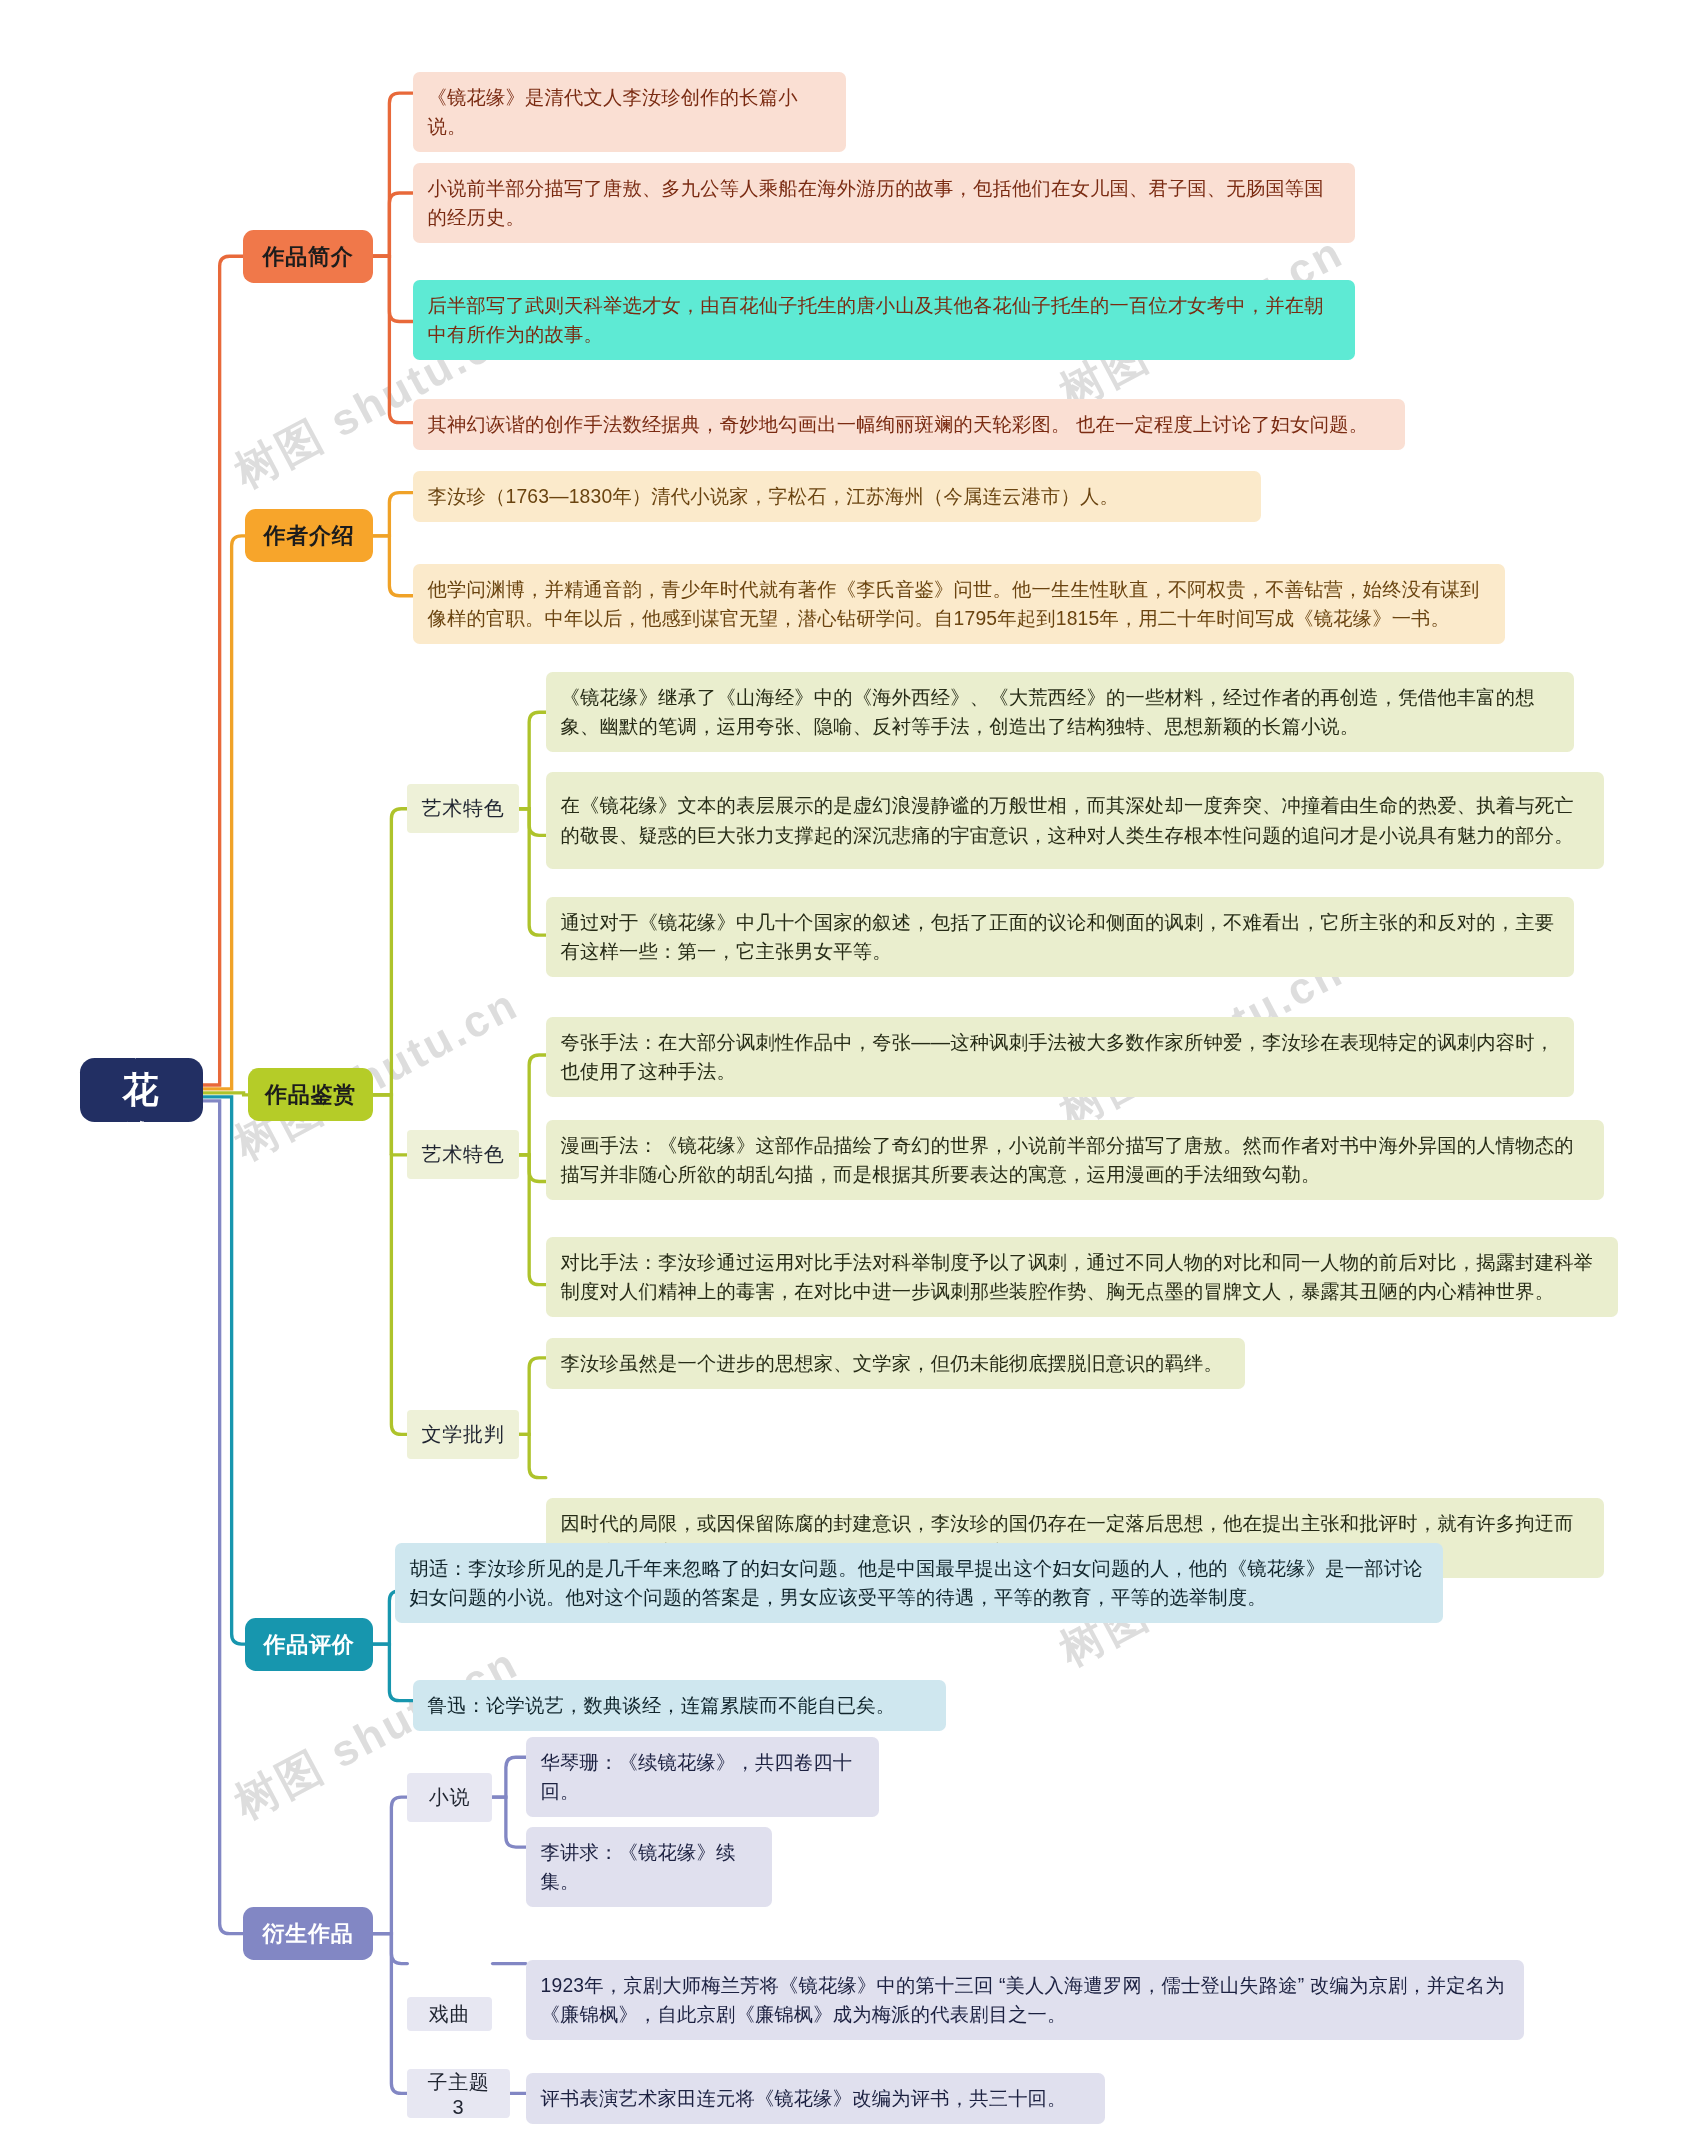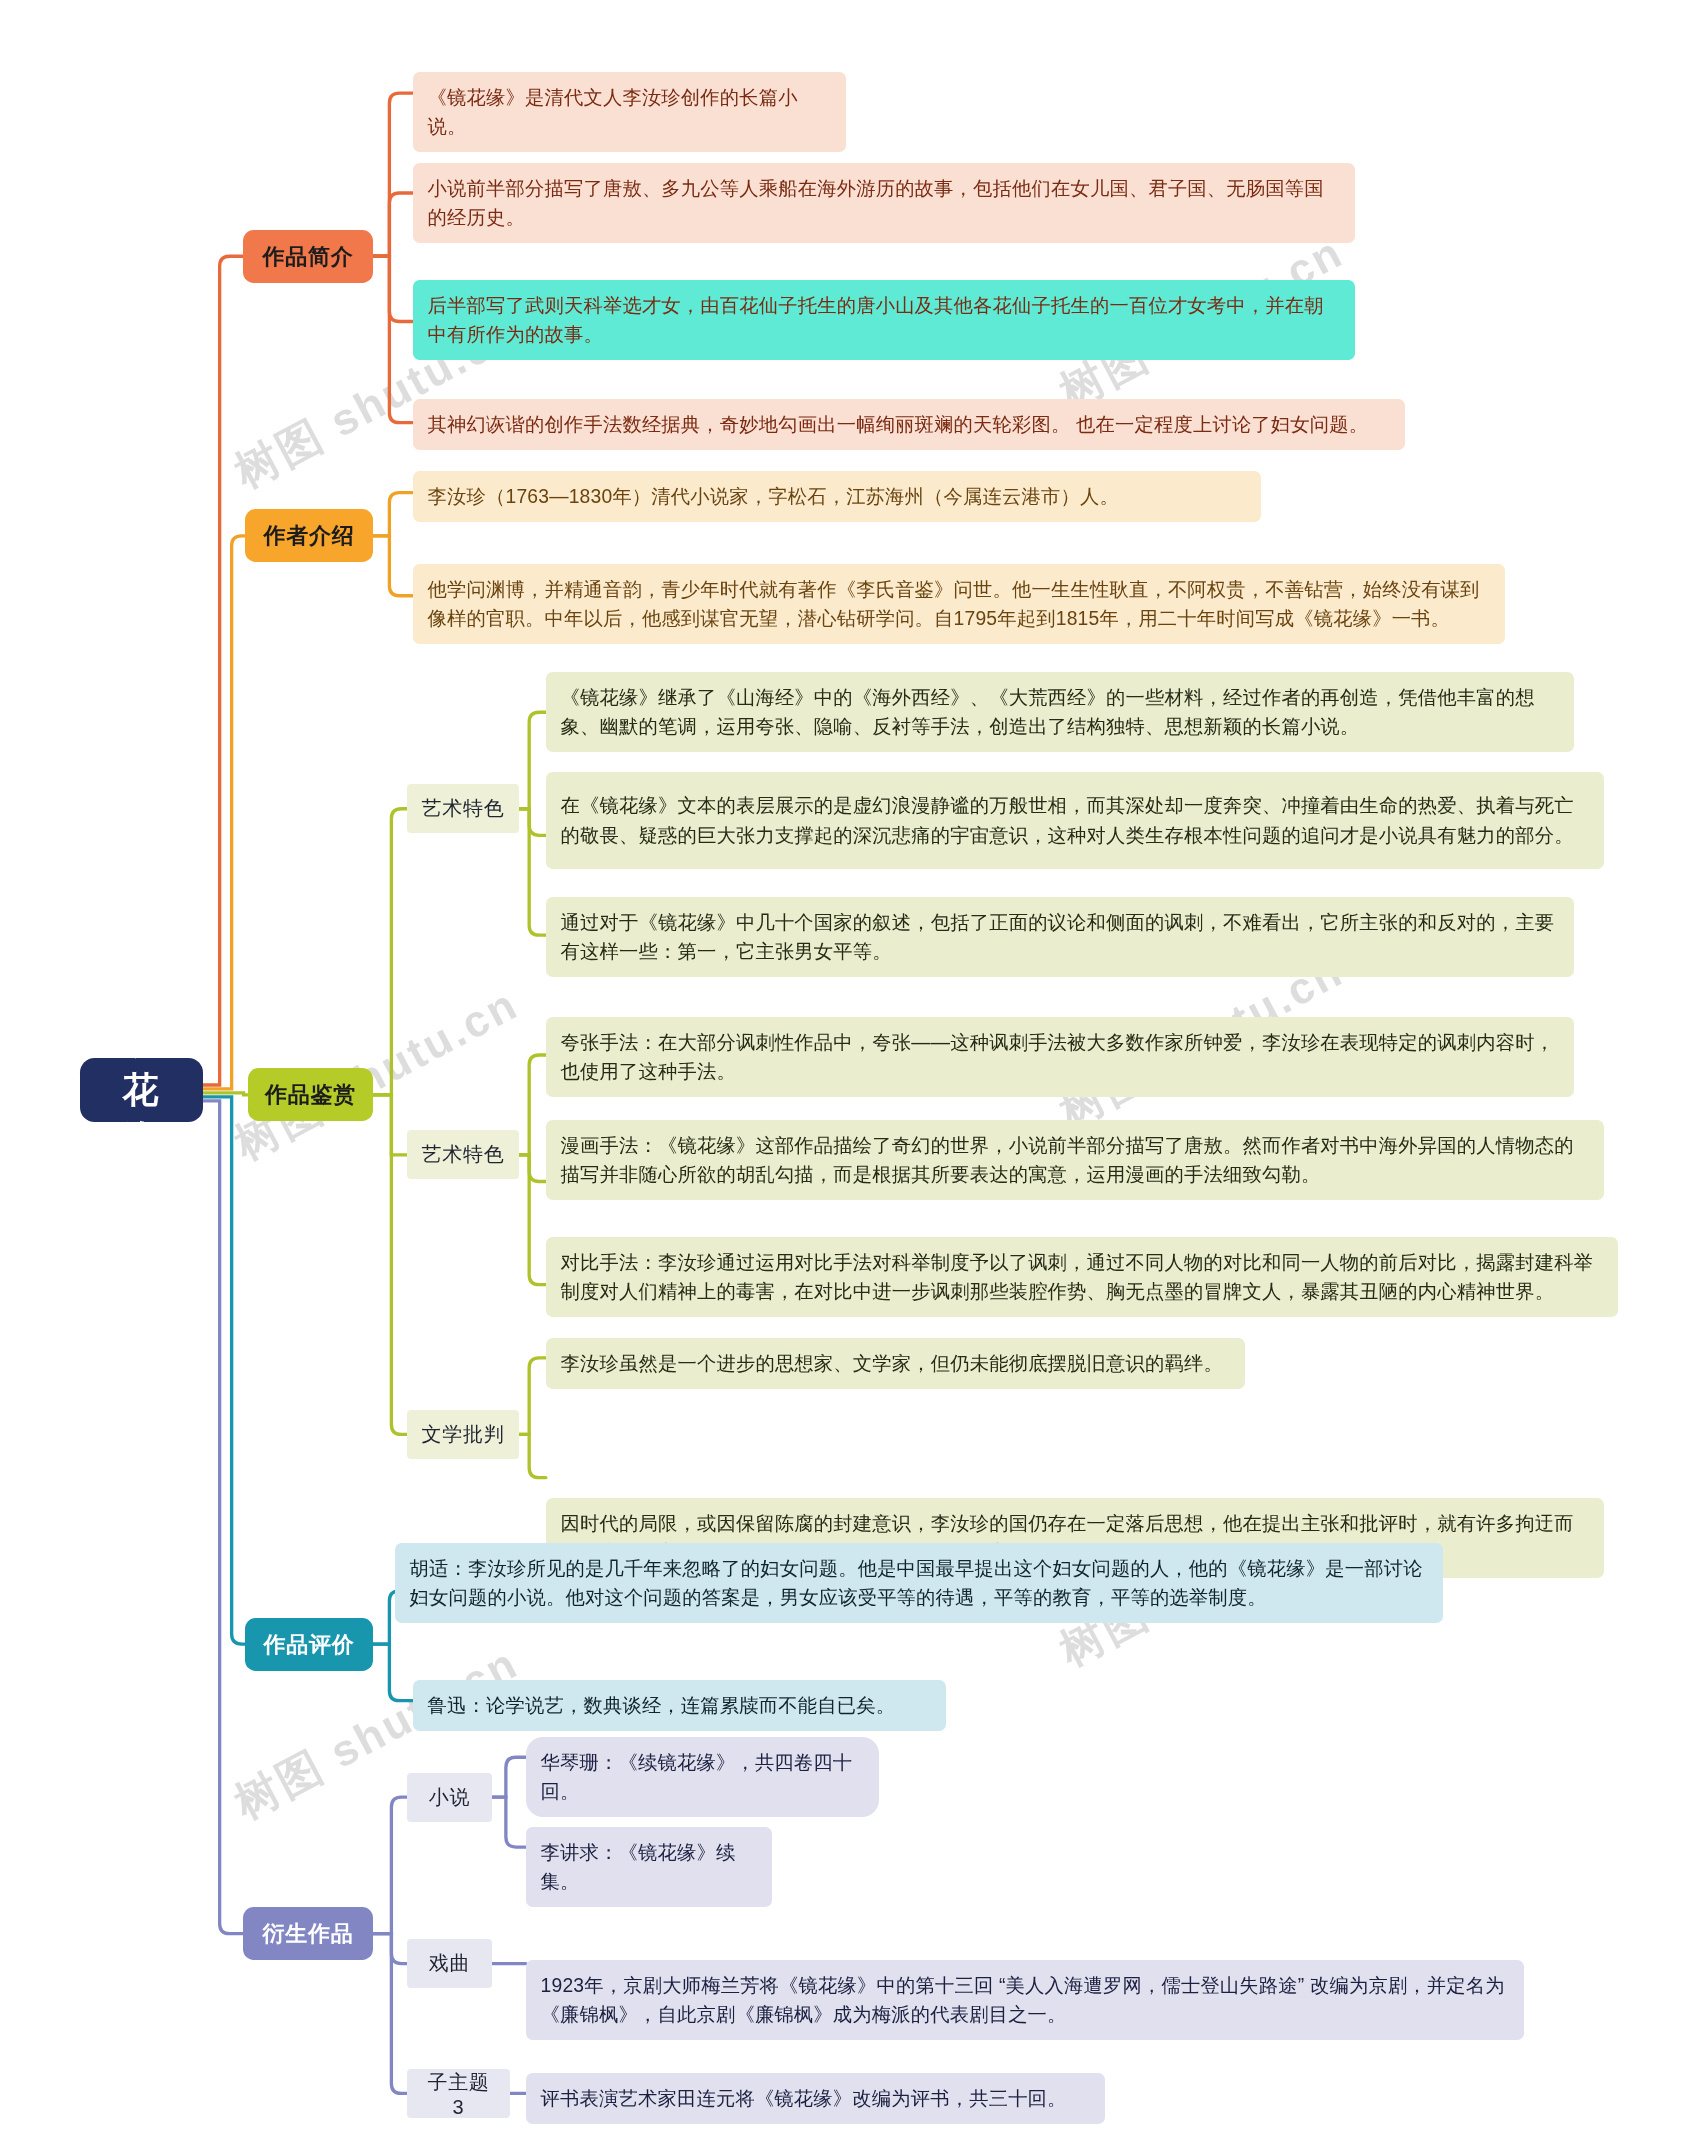--- a/index.html
+++ b/index.html
@@ -271,28 +271,28 @@
       <span class="txt">鲁迅：论学说艺，数典谈经，连篇累牍而不能自已矣。</span>
     </div>
 
     <div class="node branch light-label" style="left:243px; top:1907px; width:130px; height:53px; background:#8287c4;">
       <span class="txt">衍生作品</span>
     </div>
 
     <div class="node subtopic" style="left:407px; top:1773px; width:85px; height:49px; background:#e7e7f2;">
       <span class="txt">小说</span>
     </div>
-    <div class="node leaf" style="left:526px; top:1737px; width:353px; min-height:40px; background:#e0e0ee; color:#1b2040;border-radius:17px;">
+    <div class="node leaf" style="left:526px; top:1737px; width:353px; min-height:40px; background:#e0e0ee; color:#1b2040;">
       <span class="txt">华琴珊：《续镜花缘》，共四卷四十回。</span>
     </div>
     <div class="node leaf" style="left:526px; top:1827px; width:246px; min-height:40px; background:#e0e0ee; color:#1b2040;">
       <span class="txt">李讲求：《镜花缘》续集。</span>
     </div>
 
-    <div class="node subtopic" style="left:407px; top:1939px; width:85px; height:49px; background:#e7e7f2;justify-content:center;">
+    <div class="node subtopic" style="left:407px; top:1997px; width:85px; height:34px; background:#e7e7f2;justify-content:center;">
       <span class="txt">戏曲</span>
     </div>
     <div class="node leaf" style="left:526px; top:1916px; width:998px; min-height:61px; background:#e0e0ee; color:#1b2040;margin-top:44px;">
       <span class="txt">1923年，京剧大师梅兰芳将《镜花缘》中的第十三回 “美人入海遭罗网，儒士登山失路途” 改编为京剧，并定名为《廉锦枫》，自此京剧《廉锦枫》成为梅派的代表剧目之一。</span>
     </div>
 
     <div class="node subtopic" style="left:407px; top:2069px; width:103px; height:49px; background:#e7e7f2;">
       <span class="txt">子主题 3</span>
     </div>
     <div class="node leaf" style="left:526px; top:2073px; width:579px; min-height:40px; background:#e0e0ee; color:#1b2040;">

